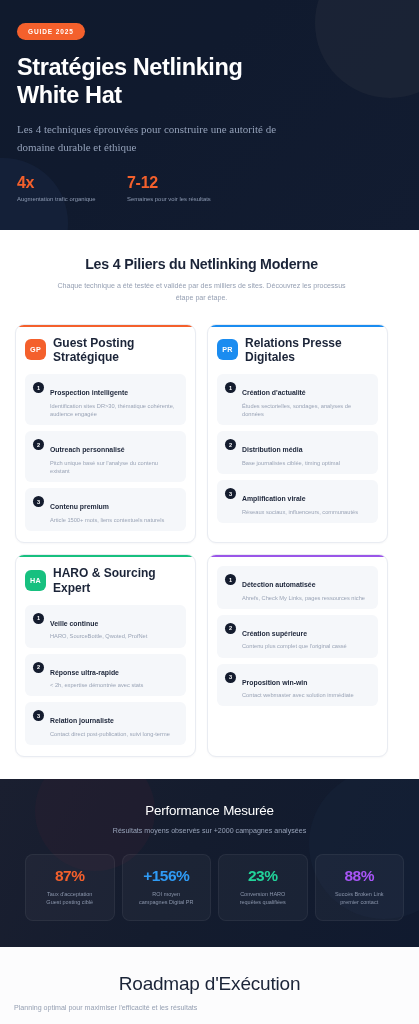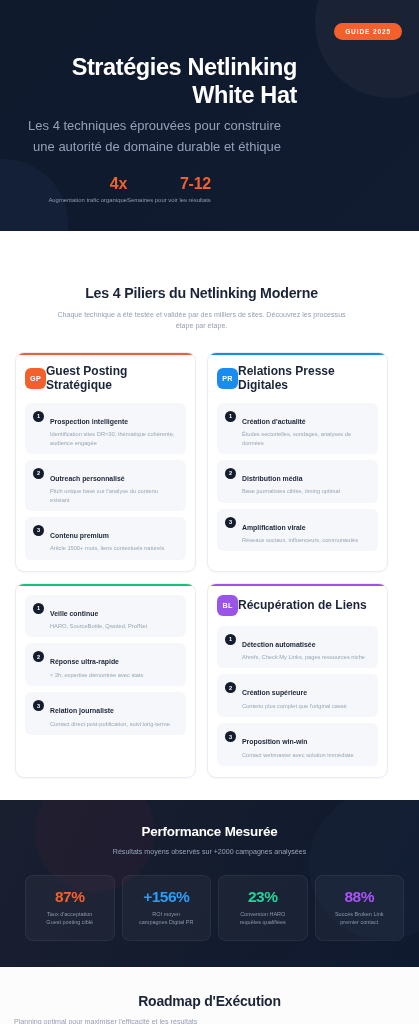--- a/index.html
+++ b/index.html
@@ -32,21 +32,21 @@
     opacity:.85;
   }
   .hero-blob-b {
     position:absolute;
     width:130px; height:130px;
     border-radius:50%;
     background:#15233c;
     left:-62px; bottom:-58px;
     opacity:.75;
   }
-  .hero-inner { position:relative; z-index:2;text-align:right; }
+  .hero-inner { position:relative; z-index:2; }
 
   .badge {
     display:inline-block;
     background:#f4602c;
     color:#fff;
     font-size:6.5px;
     font-weight:bold;
     letter-spacing:.9px;
     padding:5px 11px;
     border-radius:20px;
@@ -55,24 +55,25 @@
     color:#ffffff;
     font-size:23.5px;
     font-weight:bold;
     line-height:1.21;
     letter-spacing:-.4px;
     margin-top:13px;
     max-width:280px;
   }
   .hero-sub {
     color:#93a0b8;
-    font-size:13px;
+    font-size:11px;
     line-height:1.62;
-    margin-top:5px;
+    margin-top:11px;
     max-width:264px;
+    font-family:Liberation Serif, serif;
   }
   .hero-stats {
     display:flex;
     margin-top:19px;
     gap:0;
   }
   .hstat { width:110px; }
   .hstat:last-child { width:auto; }
   .hstat-val {
     color:#f4602c;
@@ -82,21 +83,21 @@
     line-height:1;
   }
   .hstat-lab {
     color:#8e9bb3;
     font-size:5.9px;
     margin-top:5px;
     line-height:1.3;
   }
 
   
-  .pillars { background:#ffffff; padding:26px 31px 22px 15px;margin-top:28px; }
+  .pillars { background:#ffffff; padding:26px 31px 22px 15px; }
   .sec-title {
     text-align:center;
     font-size:14.2px;
     font-weight:bold;
     color:#1b2438;
     letter-spacing:-.2px;
   }
   .sec-sub {
     text-align:center;
     color:#96a0b3;
@@ -122,21 +123,21 @@
     overflow:hidden;
     box-shadow:0 1px 2px rgba(17,26,46,.035);
   }
   .card::before {
     content:"";
     position:absolute;
     left:0; right:0; top:0;
     height:2px;
     background:var(--accent);
   }
-  .card-head { display:flex; align-items:center; margin-bottom:10px; }
+  .card-head { display:flex; align-items:center; gap:7px; margin-bottom:10px; }
   .card-icon {
     width:21px; height:21px;
     border-radius:6px;
     background:var(--accent);
     color:#fff;
     font-size:7.2px;
     font-weight:bold;
     display:flex;
     align-items:center;
     justify-content:center;
@@ -196,21 +197,21 @@
     position:absolute; width:120px; height:120px; border-radius:50%;
     background:#2a2030; opacity:.45; left:35px; top:-28px;
   }
   .perf-blob-b {
     position:absolute; width:150px; height:150px; border-radius:50%;
     background:#152238; opacity:.55; right:-40px; top:-10px;
   }
   .perf-inner { position:relative; z-index:2; }
   .perf-title {
     text-align:center; color:#ffffff;
-    font-size:13.4px; font-weight:bold; letter-spacing:-.2px;
+    font-size:13.4px; font-weight:normal; letter-spacing:-.2px;
   }
   .perf-sub {
     text-align:center; color:#97a2b8;
     font-size:7.1px; margin-top:9px;
   }
   .perf-grid {
     display:grid; grid-template-columns:repeat(4,1fr);
     gap:7px; margin-top:19px;padding-left:10px;
   }
   .pcard {
@@ -223,21 +224,21 @@
   .pcard-val {
     font-size:15.5px; font-weight:bold; letter-spacing:-.5px; line-height:1;
   }
   .pcard-lab {
     color:#8b96ac; font-size:5.5px; line-height:1.45; margin-top:7px;
   }
 
   
   .roadmap { background:#fcfcfd; padding:26px 14px 30px 14px; }
   .rm-title {
-    text-align:center; font-size:14px; font-weight:bold;
+    text-align:center; font-size:19px; font-weight:normal;
     color:#1b2438; letter-spacing:-.2px;
   }
   .rm-sub {
     text-align:left; color:#96a0b3; font-size:7.1px; margin-top:9px;
   }
   .rm-track {
     position:relative;
     display:flex;
     align-items:center;
     justify-content:space-between;
@@ -344,20 +345,24 @@
       <div class="step">
         <span class="step-num">3</span>
         <span>
           <span class="step-t">Amplification virale</span>
           <span class="step-d" style="display:block">Réseaux sociaux, influenceurs, communautés</span>
         </span>
       </div>
     </div>
 
     <div class="card" style="--accent:#17c07f">
+      <div class="card-head">
+        <div class="card-icon">HA</div>
+        <div class="card-title">HARO &amp; Sourcing Expert</div>
+      </div>
       <div class="step">
         <span class="step-num">1</span>
         <span>
           <span class="step-t">Veille continue</span>
           <span class="step-d" style="display:block">HARO, SourceBottle, Qwoted, ProfNet</span>
         </span>
       </div>
       <div class="step">
         <span class="step-num">2</span>
         <span>
@@ -368,24 +373,20 @@
       <div class="step">
         <span class="step-num">3</span>
         <span>
           <span class="step-t">Relation journaliste</span>
           <span class="step-d" style="display:block">Contact direct post-publication, suivi long-terme</span>
         </span>
       </div>
     </div>
 
     <div class="card" style="--accent:#9a55e8">
-      <div class="card-head">
-        <div class="card-icon">BL</div>
-        <div class="card-title">Récupération de Liens</div>
-      </div>
       <div class="step">
         <span class="step-num">1</span>
         <span>
           <span class="step-t">Détection automatisée</span>
           <span class="step-d" style="display:block">Ahrefs, Check My Links, pages ressources niche</span>
         </span>
       </div>
       <div class="step">
         <span class="step-num">2</span>
         <span>

